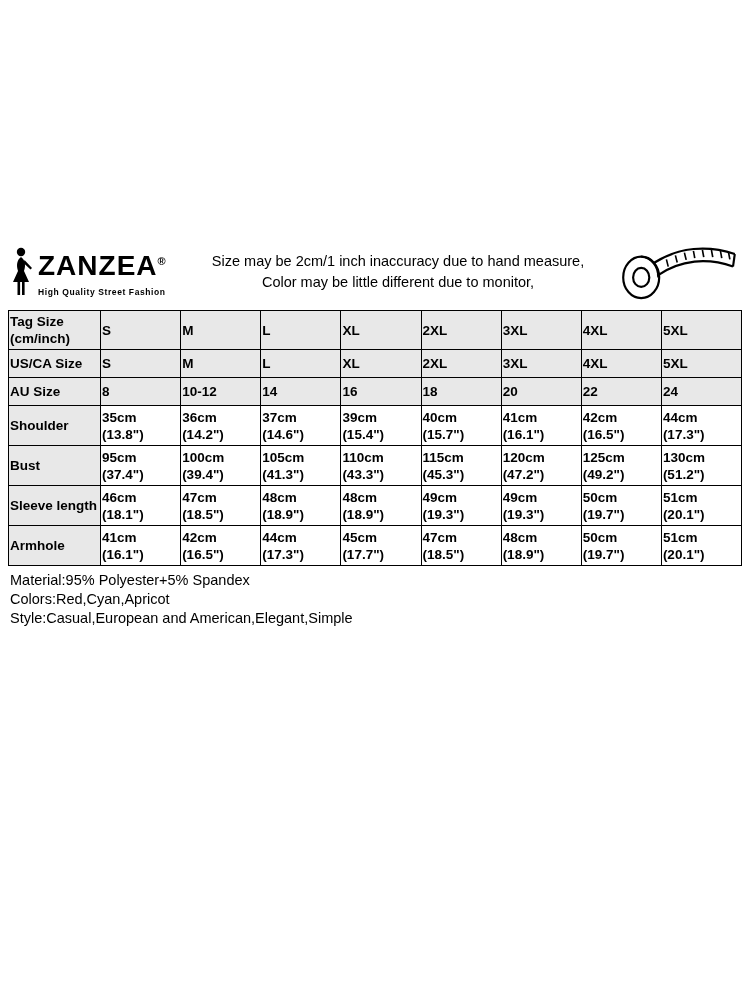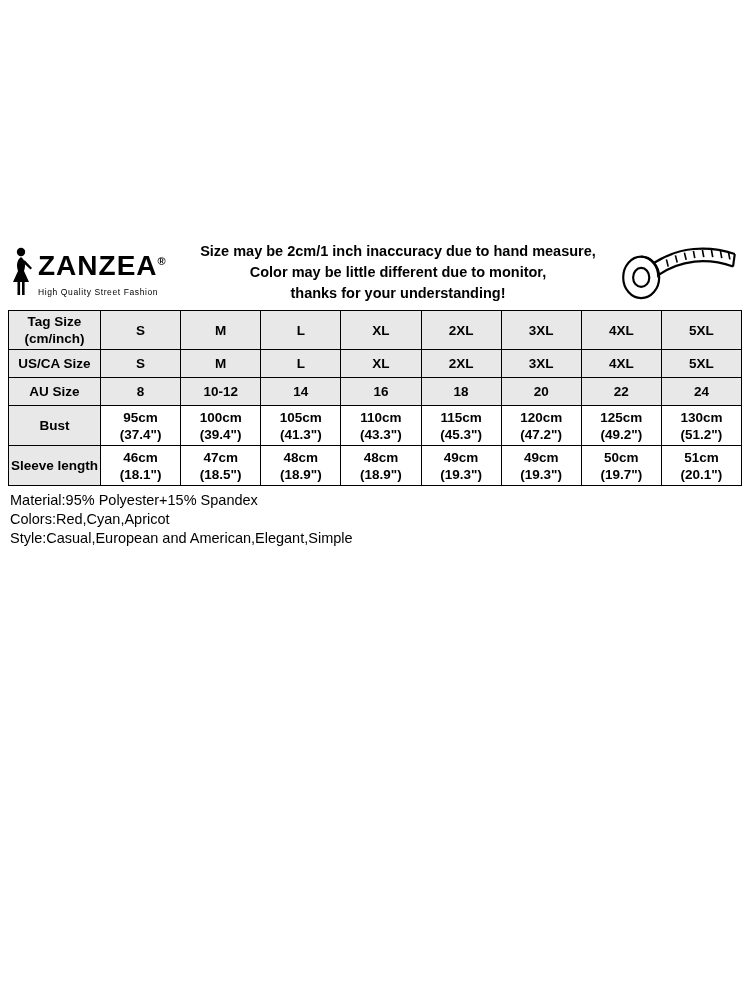--- a/index.html
+++ b/index.html
@@ -36,45 +36,45 @@
     line-height: 28px;
     white-space: nowrap;
   }
   .brand .reg {
     font-size: 11px;
     vertical-align: super;
     letter-spacing: 0;
   }
   .tagline {
     font-size: 8.5px;
-    font-weight: normal;
+    font-weight: bold;
     letter-spacing: 0.6px;
     margin-top: 6px;
     white-space: nowrap;
   }
   .disclaimer {
     flex: 1;
     text-align: center;
-    font-weight: bold;
+    font-weight: normal;
     font-size: 14.5px;
     line-height: 21px;
   }
   .tape-wrap {
     width: 132px;
     flex-shrink: 0;
     display: flex;
     justify-content: flex-end;
   }
   
   table.size-table {
     width: 734px;
     margin: 2px 8px 0 8px;
     border-collapse: collapse;
     table-layout: fixed;
-    text-align: center;
+    text-align: left;
     font-weight: bold;
     font-size: 13.5px;
   }
   table.size-table td {
     border: 1px solid #000;
     white-space: pre-line;
     vertical-align: middle;
     padding: 2px 1px;
     line-height: 17px;
   }
@@ -108,21 +108,20 @@
       </svg>
       <div>
         <div class="brand"><span>ZANZEA</span><span class="reg">®</span></div>
         <div class="tagline">High Quality Street Fashion</div>
       </div>
     </div>
 
     <div class="disclaimer">
       <div>Size may be 2cm/1 inch inaccuracy due to hand measure,</div>
       <div>Color may be little different due to monitor,</div>
-      <div>thanks for your understanding!</div>
     </div>
 
     <div class="tape-wrap">
       <svg width="126" height="66" viewBox="0 0 140 72">
         <g fill="none" stroke="#000" stroke-width="2.4">
 
           <ellipse cx="28" cy="42" rx="20" ry="23"></ellipse>
           <ellipse cx="28" cy="42" rx="9" ry="10.5"></ellipse>
           <path d="M 28 19 C 40 20, 47 30, 47 42"></path>
 
@@ -185,20 +184,39 @@
           <td class="cell shaded">8</td>
           <td class="cell shaded">10-12</td>
           <td class="cell shaded">14</td>
           <td class="cell shaded">16</td>
           <td class="cell shaded">18</td>
           <td class="cell shaded">20</td>
           <td class="cell shaded">22</td>
           <td class="cell shaded">24</td>
         </tr>
         <tr class="measure-row">
+          <td class="label-cell">Shoulder</td>
+          <td class="cell">35cm
+(13.8")</td>
+          <td class="cell">36cm
+(14.2")</td>
+          <td class="cell">37cm
+(14.6")</td>
+          <td class="cell">39cm
+(15.4")</td>
+          <td class="cell">40cm
+(15.7")</td>
+          <td class="cell">41cm
+(16.1")</td>
+          <td class="cell">42cm
+(16.5")</td>
+          <td class="cell">44cm
+(17.3")</td>
+        </tr>
+        <tr class="measure-row">
           <td class="label-cell">Bust</td>
           <td class="cell">95cm
 (37.4")</td>
           <td class="cell">100cm
 (39.4")</td>
           <td class="cell">105cm
 (41.3")</td>
           <td class="cell">110cm
 (43.3")</td>
           <td class="cell">115cm
@@ -222,22 +240,41 @@
 (18.9")</td>
           <td class="cell">49cm
 (19.3")</td>
           <td class="cell">49cm
 (19.3")</td>
           <td class="cell">50cm
 (19.7")</td>
           <td class="cell">51cm
 (20.1")</td>
         </tr>
+        <tr class="measure-row">
+          <td class="label-cell">Armhole</td>
+          <td class="cell">41cm
+(16.1")</td>
+          <td class="cell">42cm
+(16.5")</td>
+          <td class="cell">44cm
+(17.3")</td>
+          <td class="cell">45cm
+(17.7")</td>
+          <td class="cell">47cm
+(18.5")</td>
+          <td class="cell">48cm
+(18.9")</td>
+          <td class="cell">50cm
+(19.7")</td>
+          <td class="cell">51cm
+(20.1")</td>
+        </tr>
       </tbody>
   </table>
 
   <div class="footer">
-    <div>Material:95% Polyester+15% Spandex</div>
+    <div>Material:95% Polyester+5% Spandex</div>
     <div>Colors:Red,Cyan,Apricot</div>
     <div>Style:Casual,European and American,Elegant,Simple</div>
   </div>
 
 </div>
 
 </body></html>

